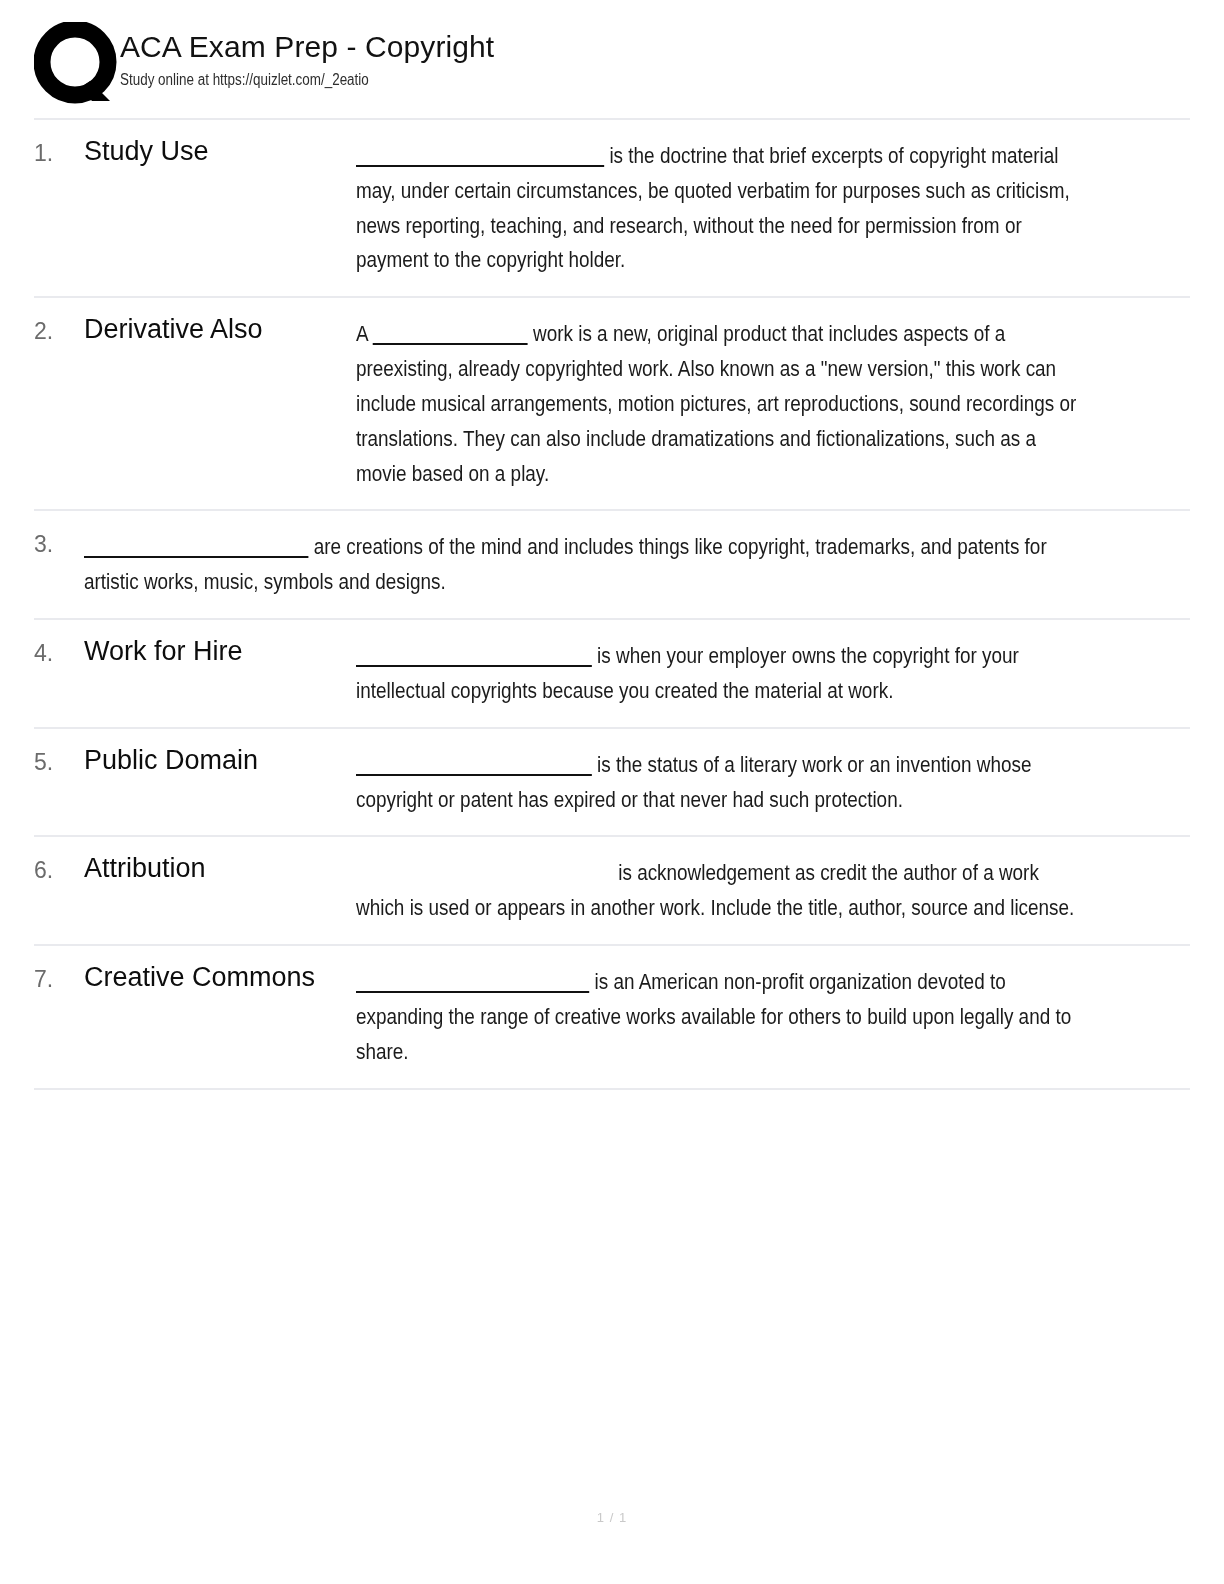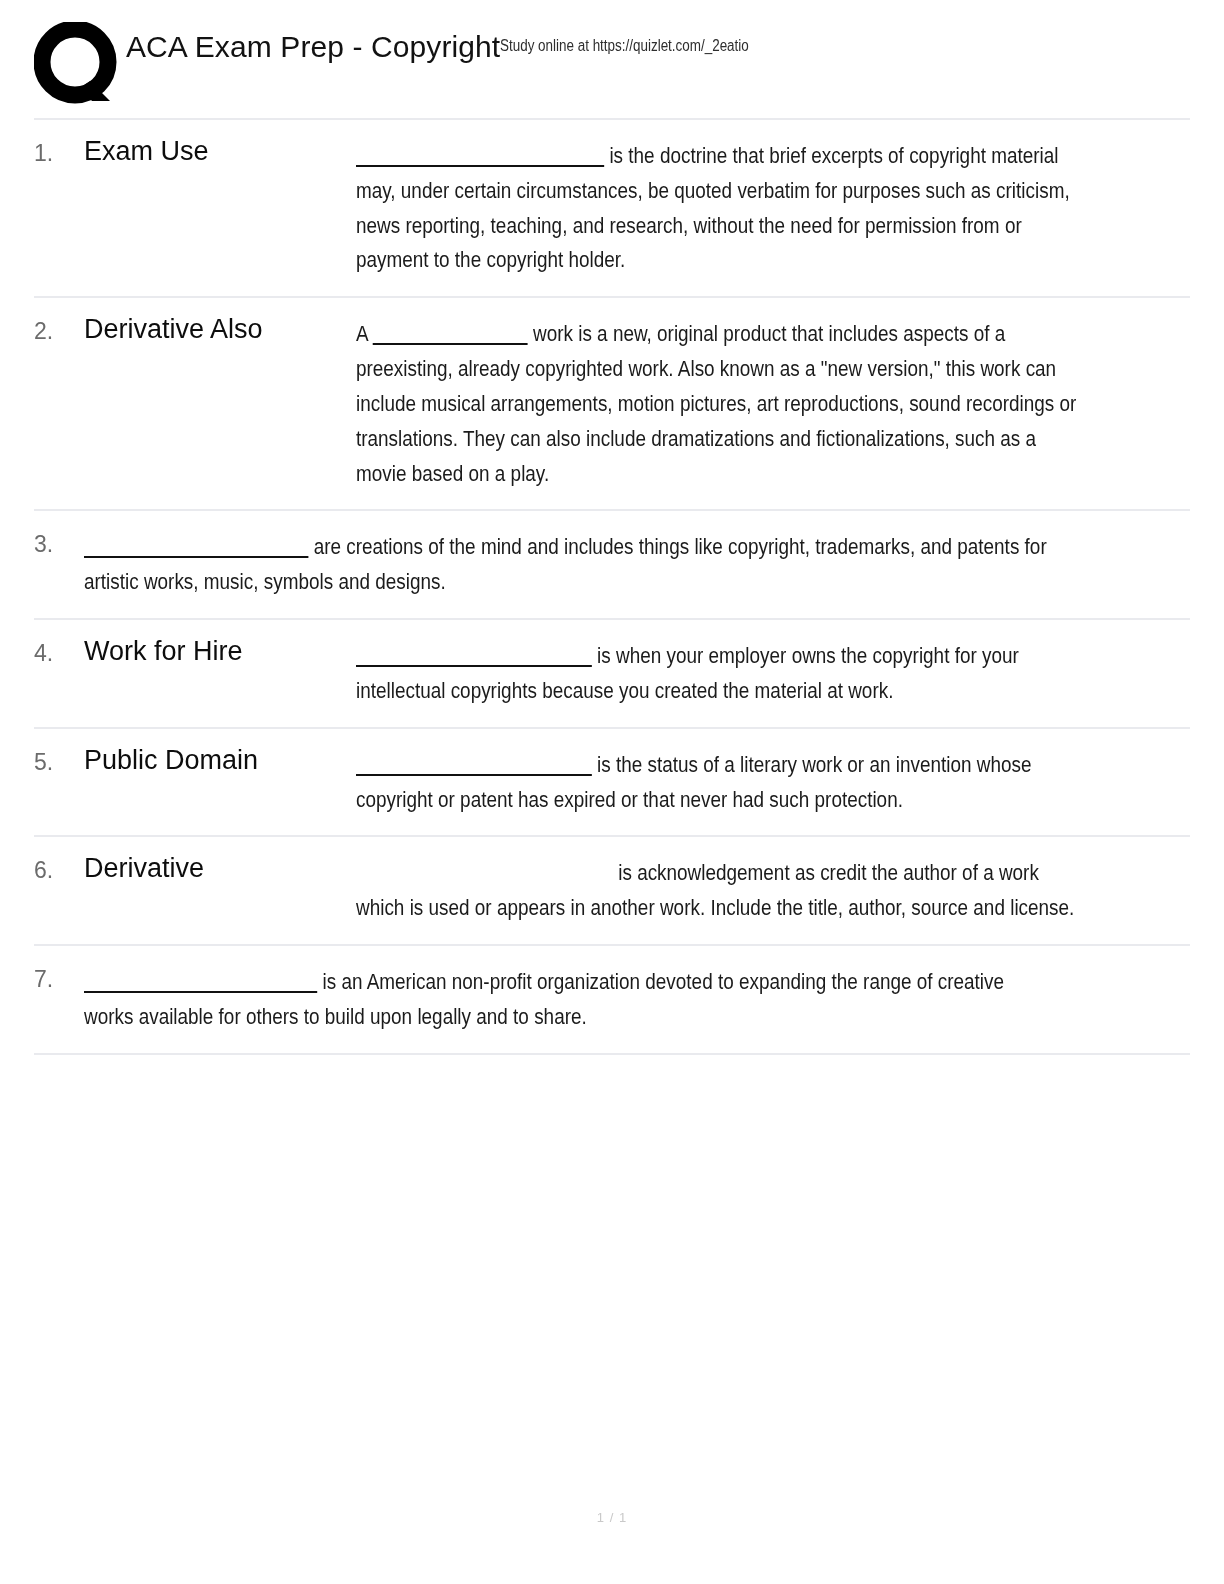--- a/index.html
+++ b/index.html
@@ -31,24 +31,23 @@
     align-items: flex-start;
   }
   .logo {
     width: 86px;
     height: 86px;
     flex: 0 0 86px;
     position: relative;
   }
   .logo svg { display: block; }
   .header-text {
-    margin-left: 6px;
     padding-top: 8px;
     display: flex;
-    flex-direction: row;
+    flex-direction: column;
     justify-content: flex-end;
   }
   .doc-title {
     font-size: 30px;
     font-weight: 400;
     color: #121212;
     line-height: 1.12;
     letter-spacing: 0.1px;
     white-space: nowrap;
   }
@@ -150,21 +149,21 @@
     </div>
     <div class="header-text">
       <div class="doc-title">ACA Exam Prep - Copyright</div>
       <div class="doc-subtitle">Study online at https://quizlet.com/_2eatio</div>
     </div>
   </div>
 
   <div class="list">
       <div class="row">
         <div class="num">1.</div>
-        <div class="term">Exam Use</div>
+        <div class="term">Study Use</div>
         <div class="def"><span></span><span class="blank" style="width: 282px;"></span><span> is the doctrine that brief excerpts of copyright material may, under certain circumstances, be quoted verbatim for purposes such as criticism, news reporting, teaching, and research, without the need for permission from or payment to the copyright holder.</span></div>
       </div>
       <div class="row">
         <div class="num">2.</div>
         <div class="term">Derivative Also</div>
         <div class="def"><span>A </span><span class="blank" style="width: 176px;"></span><span> work is a new, original product that includes aspects of a preexisting, already copyrighted work. Also known as a "new version," this work can include musical arrangements, motion pictures, art reproductions, sound recordings or translations. They can also include dramatizations and fictionalizations, such as a movie based on a play.</span></div>
       </div>
       <div class="row">
         <div class="num">3.</div>
         <div class="def"><span></span><span class="blank" style="width: 255px;"></span><span> are creations of the mind and includes things like copyright, trademarks, and patents for artistic works, music, symbols and designs.</span></div>
@@ -174,25 +173,26 @@
         <div class="term">Work for Hire</div>
         <div class="def"><span></span><span class="blank" style="width: 268px;"></span><span> is when your employer owns the copyright for your intellectual copyrights because you created the material at work.</span></div>
       </div>
       <div class="row">
         <div class="num">5.</div>
         <div class="term">Public Domain</div>
         <div class="def"><span></span><span class="blank" style="width: 268px;"></span><span> is the status of a literary work or an invention whose copyright or patent has expired or that never had such protection.</span></div>
       </div>
       <div class="row">
         <div class="num">6.</div>
-        <div class="term">Derivative</div>
+        <div class="term">Attribution</div>
         <div class="def"><span></span><span class="blank-invisible" style="width: 292px;"></span><span> is acknowledgement as credit the author of a work which is used or appears in another work. Include the title, author, source and license.</span></div>
       </div>
       <div class="row">
         <div class="num">7.</div>
+        <div class="term">Creative Commons</div>
         <div class="def"><span></span><span class="blank" style="width: 265px;"></span><span> is an American non-profit organization devoted to expanding the range of creative works available for others to build upon legally and to share.</span></div>
       </div>
       <div style="border-top: 2px solid rgb(233, 234, 238);"></div>
     </div>
 
   <div class="footer">1 / 1</div>
 
 </div>
 
 </body></html>

